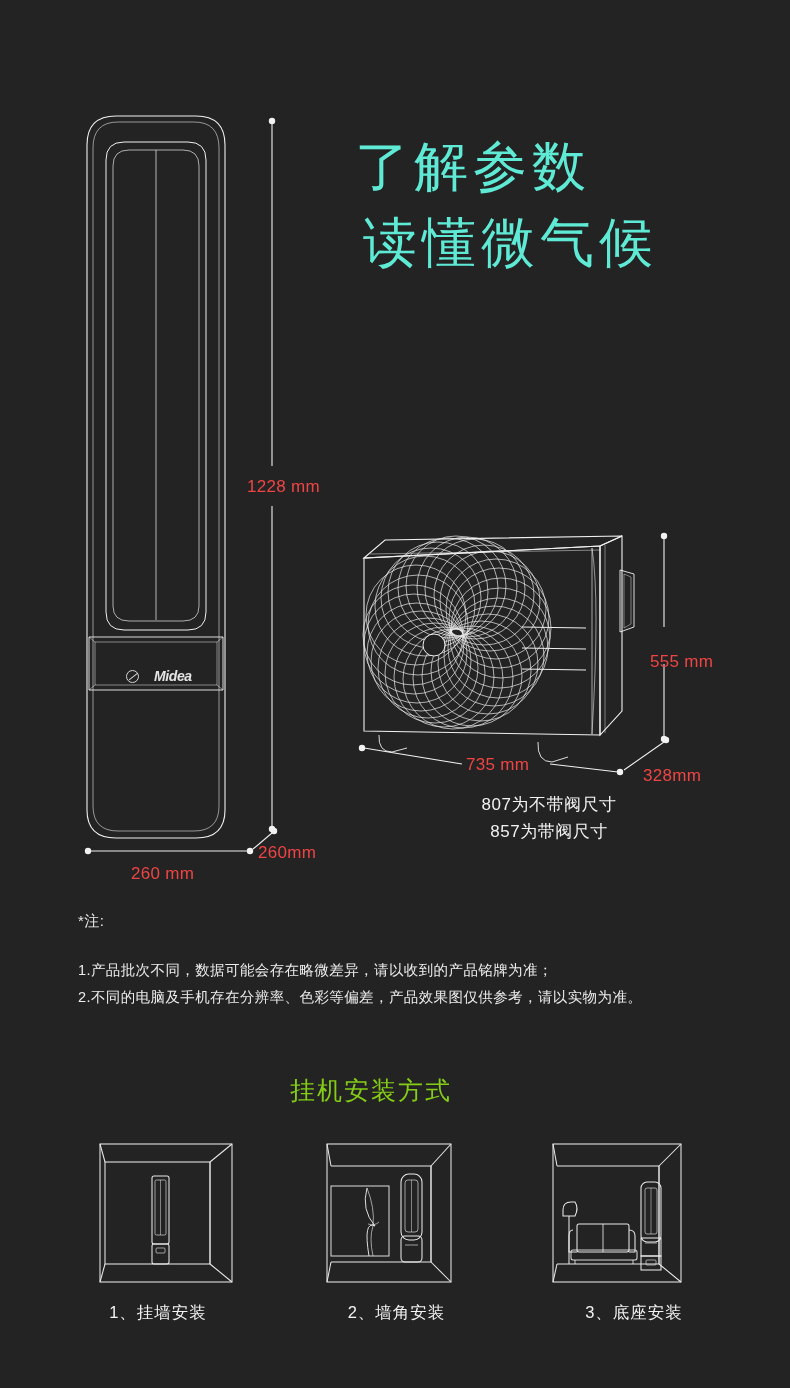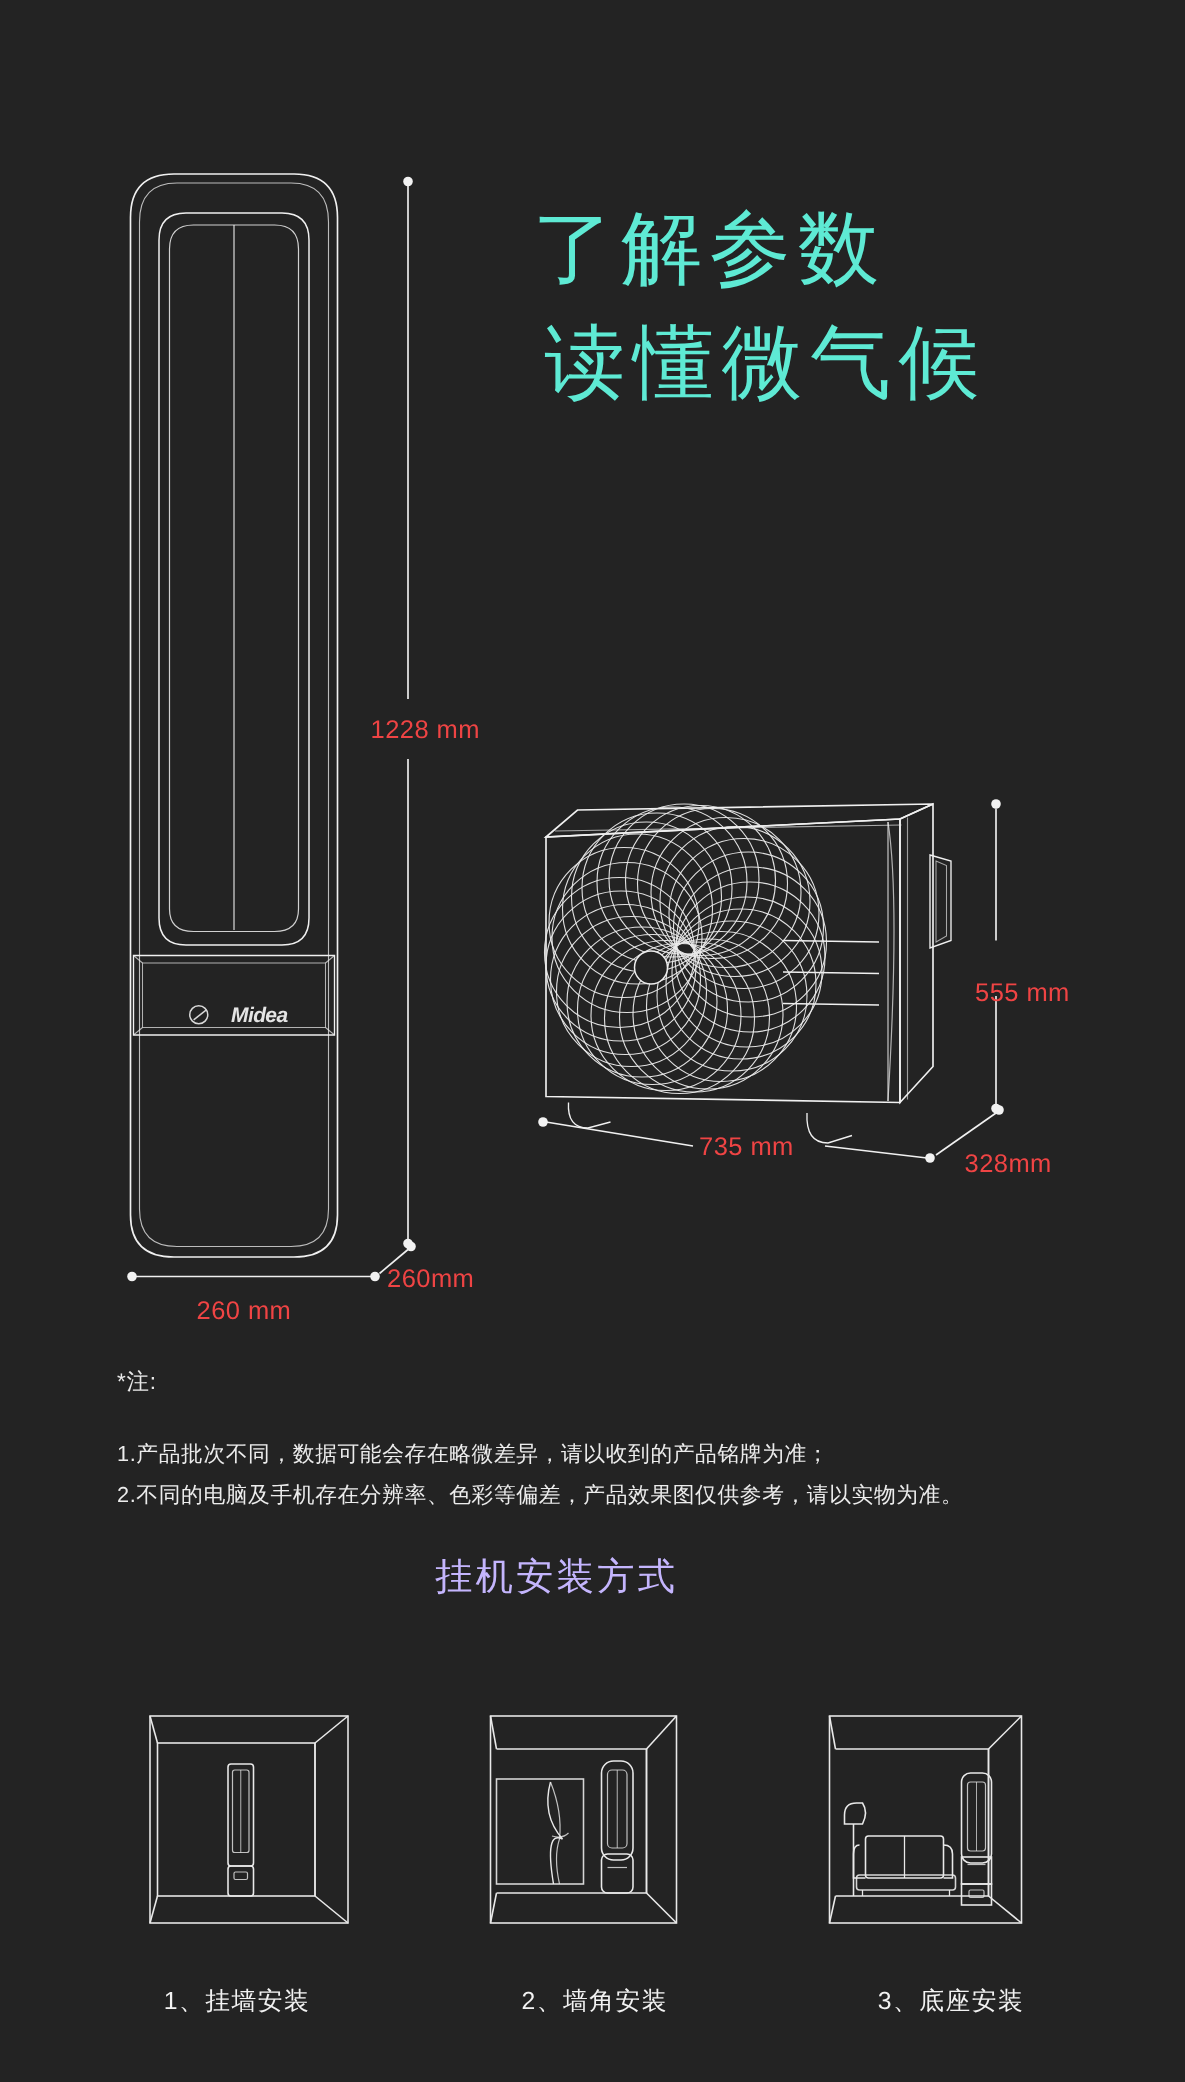--- a/index.html
+++ b/index.html
@@ -115,43 +115,43 @@
   #footnote .note-line {
     font-size: 14.5px;
     line-height: 27px;
     color: #ececec;
     letter-spacing: 0.4px;
   }
 
   
   #install-heading {
     position: absolute;
-    left: 0; top: 1034px;
+    left: 0; top: 1074px;
     width: 742px;
     text-align: center;
     font-size: 25px;
     letter-spacing: 2px;
-    color: #c4b5fd;
+    color: #84cc16;
   }
   #install-row {
     position: absolute;
     left: 74px;
     top: 1138px;
     width: 645px;
     display: flex;
     justify-content: space-between;
   }
   .install-item { width: 180px; }
   .install-figure {
     width: 150px;
     height: 152px;
     margin: 0 auto;
   }
   .install-caption {
-    margin-top: 33px;
+    margin-top: 12px;
     text-align: center;
     font-size: 16.5px;
     color: #f2f2f2;
     letter-spacing: 1px;
   }
   .install-item:nth-child(1) .install-figure { margin-left: 22px; }
   .install-item:nth-child(2) .install-figure { margin-left: 16px; }
   .install-item:nth-child(3) .install-figure { margin-left: 10px; }
   .install-item:nth-child(1) .install-caption { padding-right: 12px; }
   .install-item:nth-child(3) .install-caption { padding-left: 10px; }
@@ -278,20 +278,24 @@
     <circle cx="620" cy="772" r="3.2" fill="#f2f2f2" stroke="none"></circle>
 
     <line x1="624" y1="770" x2="664" y2="742" stroke-width="1.1"></line>
     <circle cx="666" cy="740" r="3.2" fill="#f2f2f2" stroke="none"></circle>
   </svg>
 
   <div class="dim-label" id="dim-out-h">555 mm</div>
   <div class="dim-label" id="dim-out-w">735 mm</div>
   <div class="dim-label" id="dim-out-d">328mm</div>
 
+  <div id="valve-note">
+    <div>807为不带阀尺寸</div>
+    <div>857为带阀尺寸</div>
+  </div>
 
   <div id="footnote">
     <div class="note-head">*注:</div>
     <div class="note-line">1.产品批次不同，数据可能会存在略微差异，请以收到的产品铭牌为准；</div>
     <div class="note-line">2.不同的电脑及手机存在分辨率、色彩等偏差，产品效果图仅供参考，请以实物为准。</div>
   </div>
 
   <div id="install-heading">挂机安装方式</div>
 
   <div id="install-row">

